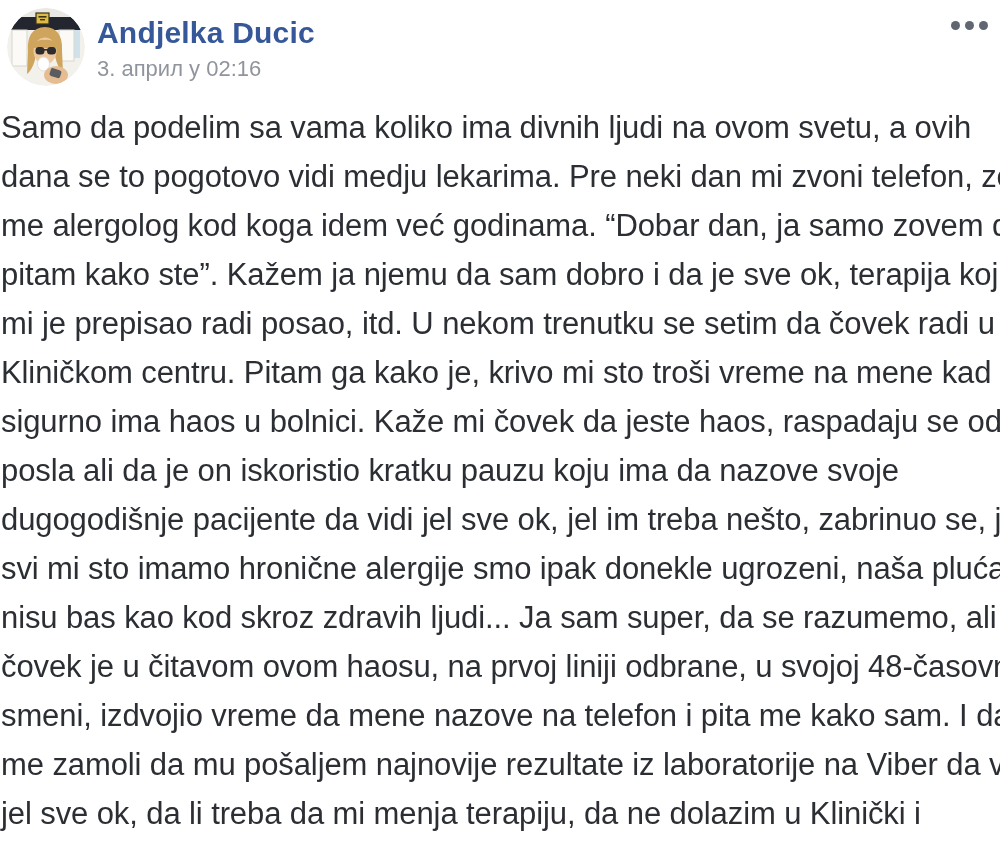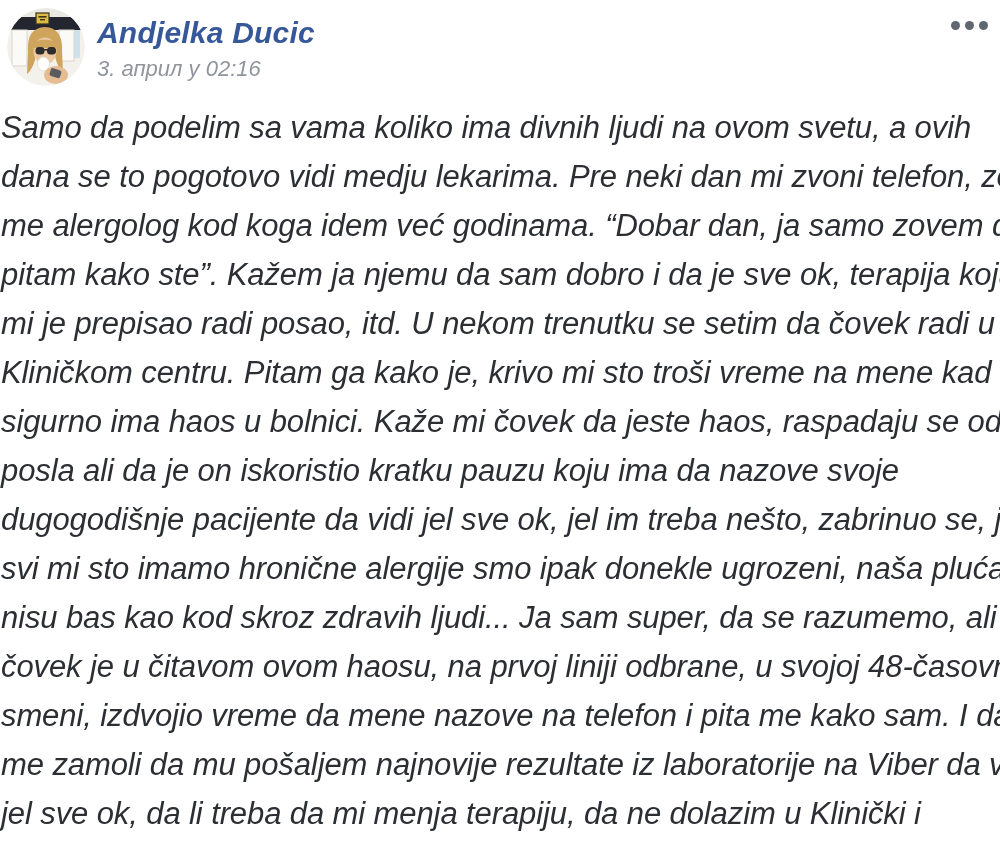--- a/index.html
+++ b/index.html
@@ -9,21 +9,20 @@
     height: 844px;
     background: #ffffff;
     overflow: hidden;
     font-family: "Liberation Sans", sans-serif;
   }
   .post {
     position: relative;
     width: 1000px;
     height: 614px;
     background: #ffffff;
-    font-style: italic;
   }
   .post-header {
     position: absolute;
     top: 0;
     left: 0;
     right: 0;
     height: 96px;
   }
   .avatar {
     position: absolute;

